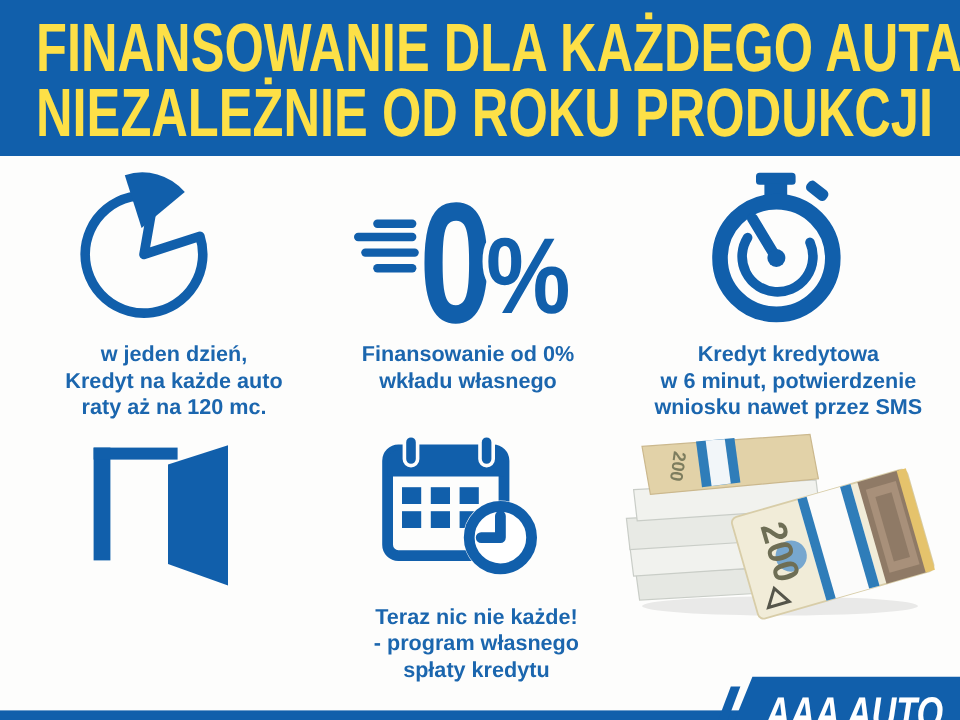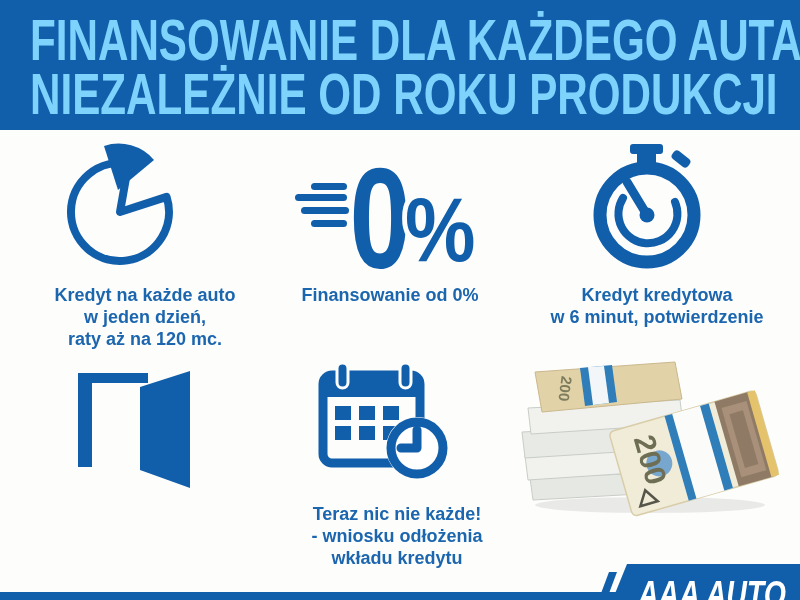--- a/index.html
+++ b/index.html
@@ -5,21 +5,21 @@
   html,body{margin:0;padding:0;background:#e8e8e8;}
   .canvas{
     position:relative;width:800px;height:600px;overflow:hidden;
     background:var(--bg,#FDFDFC);
     font-family:"Liberation Sans",sans-serif;
   }
   
   .hdr{
     position:absolute;left:0;top:0;width:800px;height:130px;
     background:var(--blue,#115FAB);
-    padding:13px 0 0 30px;box-sizing:border-box;color:#7dd3fc;
+    padding:13px 0 0 30px;box-sizing:border-box;color:#fde047;
   }
   .hdr-line{
     font-weight:bold;font-size:57px;line-height:54px;white-space:nowrap;
     transform:scaleX(0.74);transform-origin:left center;letter-spacing:0;
   }
   
   .caption{
     position:absolute;color:var(--cap,#1B66AE);
     font-size:18px;line-height:22px;font-weight:600;text-align:center;
   }
@@ -81,30 +81,32 @@
         <rect x="88" y="16" width="20" height="10" rx="4" transform="rotate(38 98 21)"></rect>
       </g>
       <circle cx="64" cy="77" r="47" fill="none" stroke="currentColor" stroke-width="13"></circle>
       <path d="M40 60 A29.5 29.5 0 1 0 92 64" fill="none" stroke="currentColor" stroke-width="8" stroke-linecap="round"></path>
       <line x1="64" y1="77" x2="44" y2="44" stroke="currentColor" stroke-width="9" stroke-linecap="round"></line>
       <circle cx="64" cy="77" r="7.5" fill="currentColor"></circle>
     </svg>
   </figure>
 
   <div class="caption cap1">
+    <span>w jeden dzień,</span>
     <span>Kredyt na każde auto</span>
-    <span>w jeden dzień,</span>
     <span>raty aż na 120 mc.</span>
   </div>
   <div class="caption cap2">
     <span>Finansowanie od 0%</span>
+    <span>wkładu własnego</span>
   </div>
   <div class="caption cap3">
     <span>Kredyt kredytowa</span>
     <span>w 6 minut, potwierdzenie</span>
+    <span>wniosku nawet przez SMS</span>
   </div>
 
   <figure class="icon ic-door">
     <svg viewBox="0 0 140 145">
       <g fill="currentColor">
         <rect x="16" y="11" width="14" height="94"></rect>
         <rect x="16" y="11" width="70" height="10"></rect>
         <polygon points="78,25 128,9 128,126 78,108"></polygon>
       </g>
     </svg>
@@ -158,22 +160,22 @@
         <rect x="213" y="58" width="9" height="88" fill="#2f7db9"></rect>
         <circle cx="158" cy="102" r="13" fill="#4e90cc" opacity="0.75"></circle>
         <text transform="rotate(90 140 96)" x="140" y="96" font-size="30" font-weight="bold" fill="#6e6e55" text-anchor="middle">200</text>
         <polygon points="128,138 146,138 137,124" fill="none" stroke="#55554a" stroke-width="2.5"></polygon>
       </g>
     </svg>
   </figure>
 
   <div class="caption cap5">
     <span>Teraz nic nie każde!</span>
-    <span>- wniosku odłożenia</span>
-    <span>wkładu kredytu</span>
+    <span>- program własnego</span>
+    <span>spłaty kredytu</span>
   </div>
 
   <div class="bottom-stripe"></div>
   <div class="logo">
     <svg viewBox="0 0 225 72">
       <polygon points="52,8 225,8 225,72 26,72" fill="var(--blue,#115FAB)"></polygon>
       <polygon points="34,16 42,16 21,72 13,72" fill="var(--blue,#115FAB)"></polygon>
       <text x="63" y="51" font-size="37" font-weight="bold" font-style="italic" fill="#FFFFFF" textLength="148" lengthAdjust="spacingAndGlyphs">AAA AUTO</text>
       <rect x="63" y="56" width="150" height="5" fill="#FFFFFF"></rect>
     </svg>

